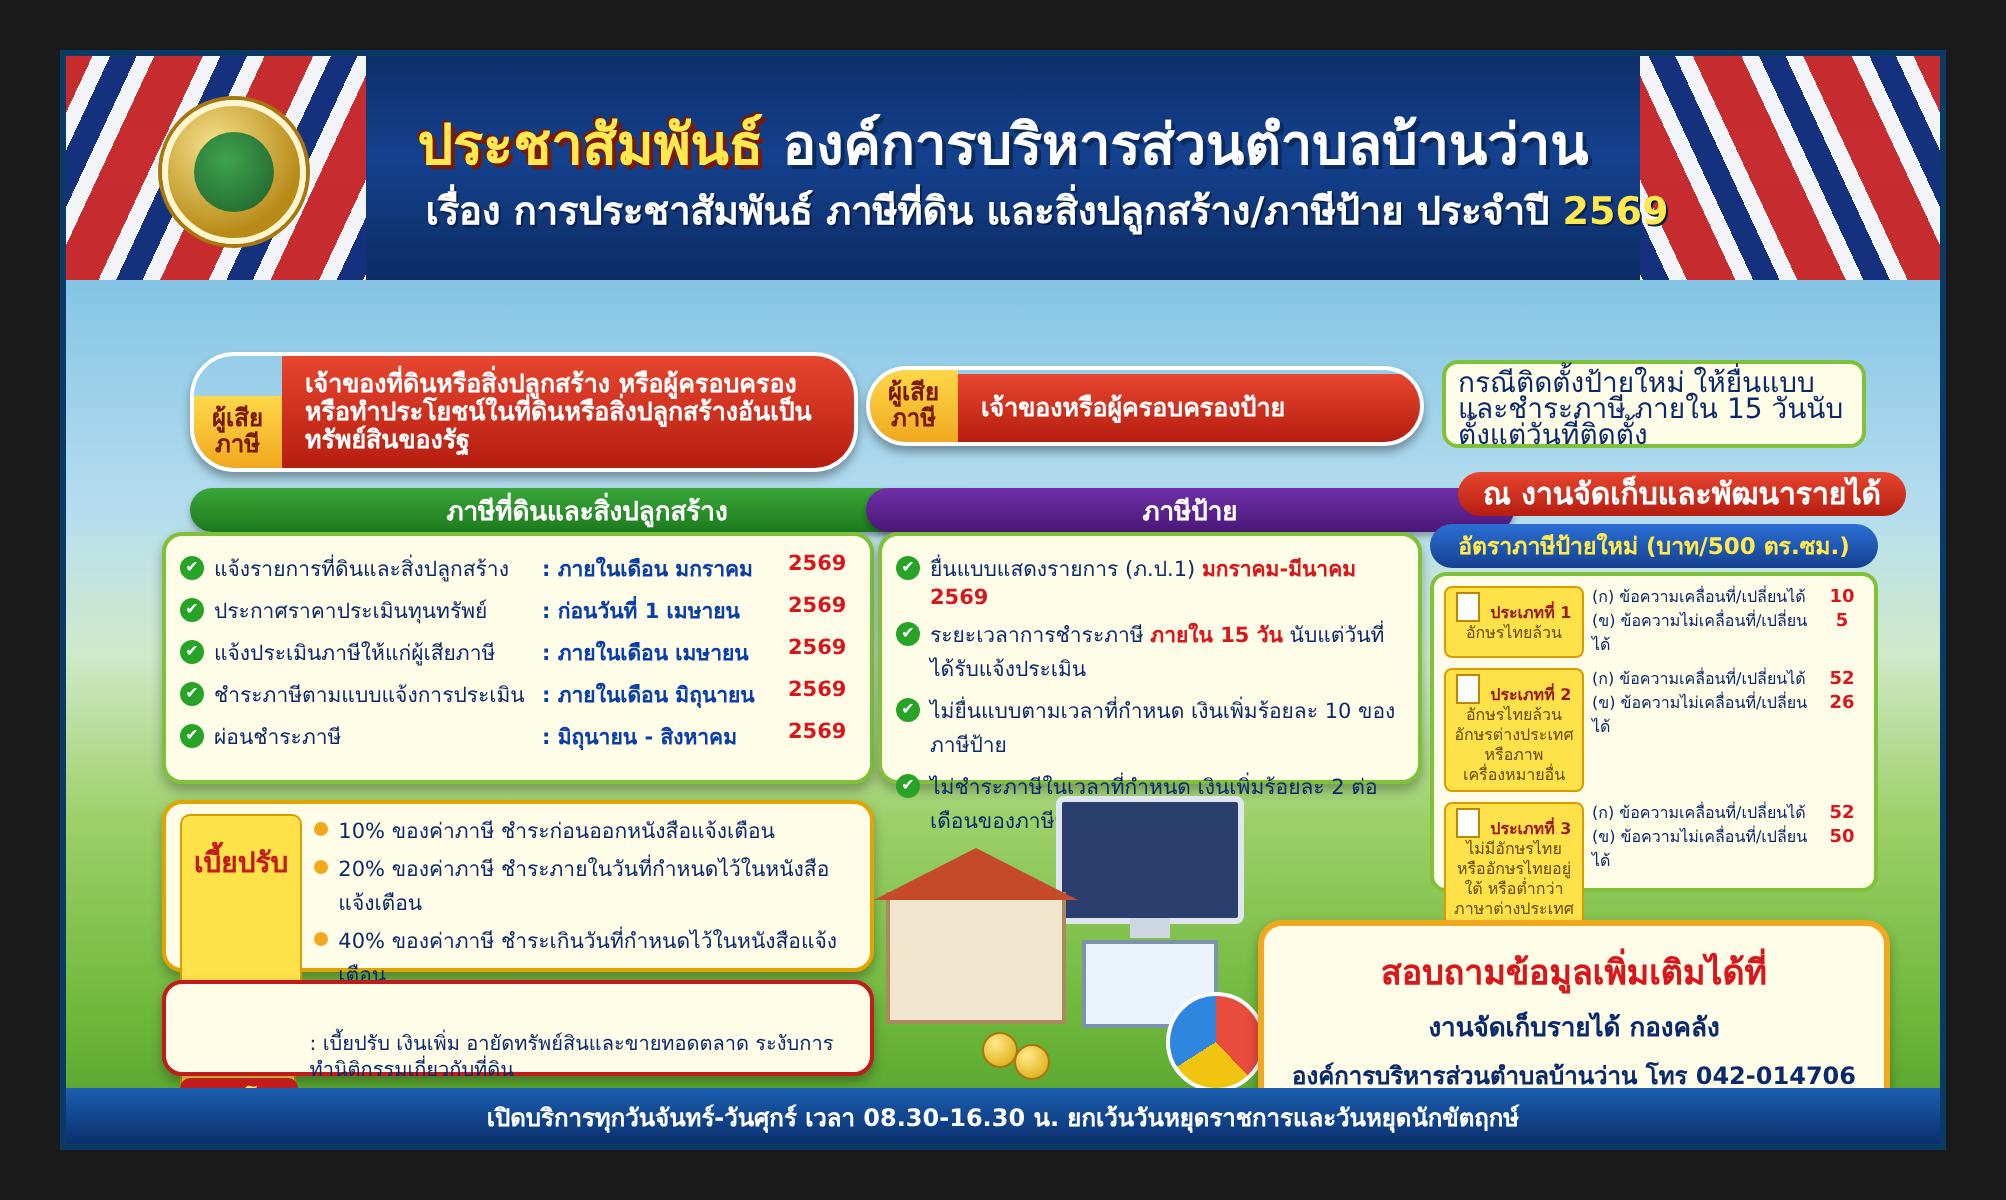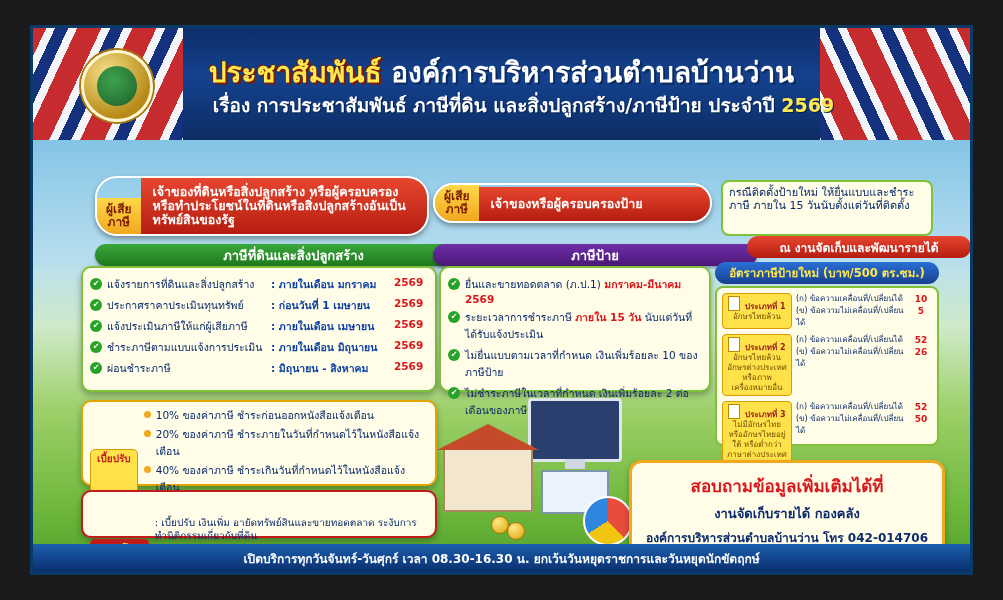--- a/index.html
+++ b/index.html
@@ -47,31 +47,31 @@
   #cardB{left:406px;top:238px;width:268px;height:122px;}
   .row{display:flex;align-items:flex-start;gap:5px;padding:2px 7px;font-size:10.5px;color:#0b2a6b;}
   .tick{flex:0 0 auto;width:12px;height:12px;border-radius:50%;background:#27a327;color:#fff;
     font-size:8px;line-height:12px;text-align:center;margin-top:2px;}
   .red{color:#d8161b;font-weight:bold;}
   .blue{color:#0b3fa8;font-weight:bold;}
   .yr{color:#d8161b;font-weight:bold;}
   
   #cardC{left:48px;top:372px;width:352px;height:82px;background:#fffde8;border:2px solid #e2a400;}
   .tagP{display:inline-block;background:#ffe24a;border:1.5px solid #d89b00;border-radius:5px;
-    color:#c41b1b;font-weight:bold;font-size:10px;padding:1px 6px;margin-top:42px;}
+    color:#c41b1b;font-weight:bold;font-size:14px;padding:12px 6px;}
   .dot{flex:0 0 auto;width:7px;height:7px;border-radius:50%;background:#f0a81e;margin-top:4px;}
   #cardD{left:48px;top:462px;width:352px;height:44px;background:#fffde8;border:2px solid #c21b1b;}
   .tagR{display:inline-block;background:#c21b1b;border-radius:5px;color:#ffe94f;font-weight:bold;
     font-size:11px;padding:1px 6px;margin-top:41px;}
   
-  #noteBox{position:absolute;left:688px;top:152px;width:212px;height:56px;background:#fffde8;
+  #noteBox{position:absolute;left:688px;top:152px;width:212px;height:44px;background:#fffde8;
     border:2px solid #7fc23a;border-radius:8px;padding:4px 6px;box-sizing:border-box;
-    font-size:11px;color:#0b2a6b;line-height:13px;}
-  #redBar{position:absolute;left:714px;top:208px;width:224px;height:22px;border-radius:11px;
-    background:linear-gradient(180deg,#e7462f,#b51d10);color:#fff;font-weight:bold;font-size:12px;
+    font-size:14px;color:#0b2a6b;line-height:13px;}
+  #redBar{position:absolute;left:696px;top:208px;width:224px;height:22px;border-radius:11px;
+    background:linear-gradient(180deg,#e7462f,#b51d10);color:#fff;font-weight:bold;font-size:15px;
     display:flex;align-items:center;justify-content:center;text-align:center;}
   #blueBar{position:absolute;left:682px;top:234px;width:224px;height:22px;border-radius:11px;
     background:linear-gradient(180deg,#2b6fd6,#15408f);color:#ffe94f;font-weight:bold;font-size:11.5px;
     display:flex;align-items:center;justify-content:center;}
   #rateCard{position:absolute;left:682px;top:258px;width:224px;height:160px;background:#fffde8;
     border:2px solid #7fc23a;border-radius:8px;padding:5px;box-sizing:border-box;}
   .rrow{display:flex;gap:4px;margin-bottom:5px;}
   .rtype{flex:0 0 62px;background:#ffe24a;border:1px solid #d89b00;border-radius:4px;padding:2px 3px;
     font-size:8px;color:#9a1b1b;line-height:10px;font-weight:bold;text-align:center;}
   .rdesc{flex:1;font-size:8px;color:#0b2a6b;line-height:12px;}
@@ -175,21 +175,21 @@
       <div style="flex:1">ผ่อนชำระภาษี</div>
       <div class="blue" style="flex:0 0 118px">: มิถุนายน - สิงหาคม</div>
       <div class="yr" style="flex:0 0 34px">2569</div>
     </div>
   </div>
 
   <div class="card" id="cardB">
     <div style="padding-top:6px"></div>
     <div class="row">
       <div class="tick">✔</div>
-      <div style="flex:1"><span>ยื่นและขายทอดตลาด (ภ.ป.1) </span><span class="red">มกราคม-มีนาคม 2569</span></div>
+      <div style="flex:1"><span>ยื่นแบบแสดงรายการ (ภ.ป.1) </span><span class="red">มกราคม-มีนาคม 2569</span></div>
     </div>
     <div class="row">
       <div class="tick">✔</div>
       <div style="flex:1"><span>ระยะเวลาการชำระภาษี </span><span class="red">ภายใน 15 วัน</span><span> นับแต่วันที่ได้รับแจ้งประเมิน</span></div>
     </div>
     <div class="row">
       <div class="tick">✔</div>
       <div style="flex:1">ไม่ยื่นแบบตามเวลาที่กำหนด เงินเพิ่มร้อยละ 10 ของภาษีป้าย</div>
     </div>
     <div class="row">

